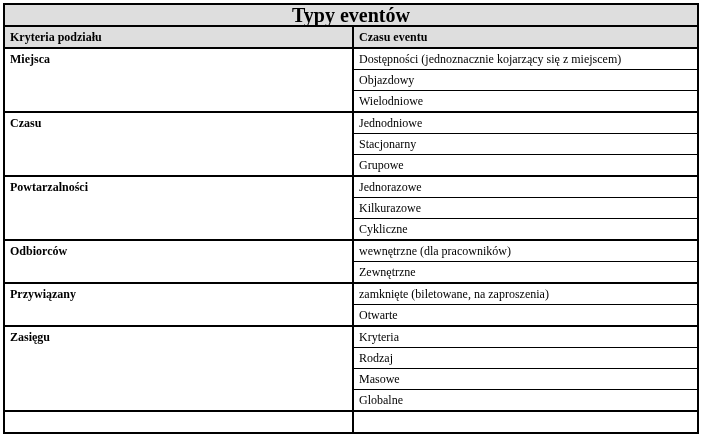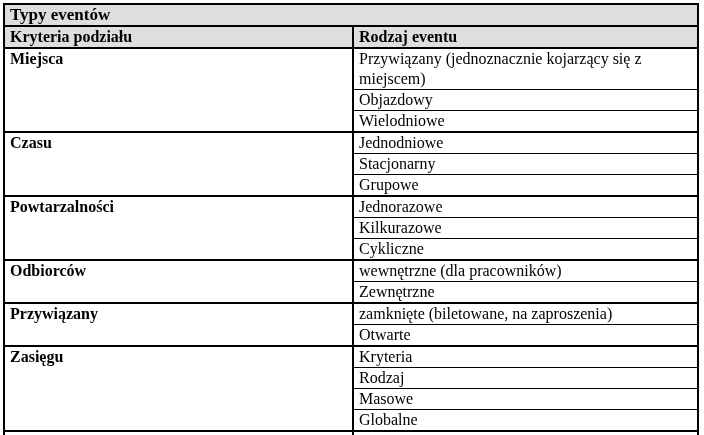--- a/index.html
+++ b/index.html
@@ -20,35 +20,36 @@
   table.tbl {
     border-collapse: collapse;
     table-layout: fixed;
     width: 694px;
     border: 2px solid #000000;
   }
   col.c-left  { width: 349px; }
   col.c-right { width: 345px; }
   .tbl td {
     border: 1px solid #000000;
-    font-size: 16px;
+    font-size: 12px;
     line-height: 20px;
     padding: 0 5px;
     height: 20px;
     overflow: hidden;
     vertical-align: middle;
     background: #ffffff;
   }
   
   .tbl tr > td:first-child { border-right-width: 2px; }
   
   td.title {
     background: #dedede;
+    text-align: center;
     font-weight: bold;
-    font-size: 17px;
+    font-size: 20px;
     height: 20px;
     border-bottom-width: 2px;
   }
   
   td.head {
     background: #dedede;
     font-weight: bold;
     height: 18px;
     border-bottom-width: 2px;
   }
@@ -72,26 +73,26 @@
         <col class="c-right">
       </colgroup>
 
     <tbody>
         <tr>
       <td class="title" colspan="2">Typy eventów</td>
     </tr>
 
     <tr>
       <td class="head">Kryteria podziału</td>
-      <td class="head">Rodzaj eventu</td>
+      <td class="head">Czasu eventu</td>
     </tr>
 
     <tr class="g">
       <td class="crit" rowspan="3">Miejsca</td>
-      <td class="val">Przywiązany (jednoznacznie kojarzący się z miejscem)</td>
+      <td class="val">Dostępności (jednoznacznie kojarzący się z miejscem)</td>
     </tr>
     <tr>
       <td class="val">Objazdowy</td>
     </tr>
     <tr>
       <td class="val">Wielodniowe</td>
     </tr>
 
     <tr class="g">
       <td class="crit" rowspan="3">Czasu</td>

